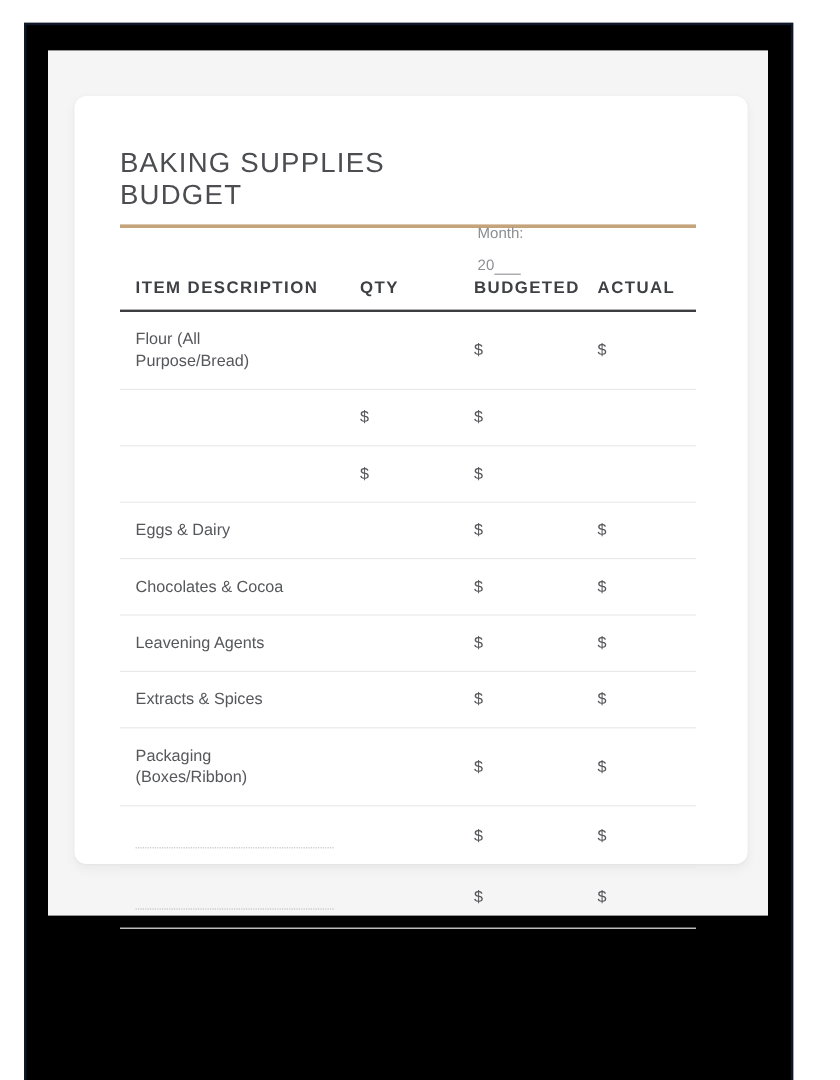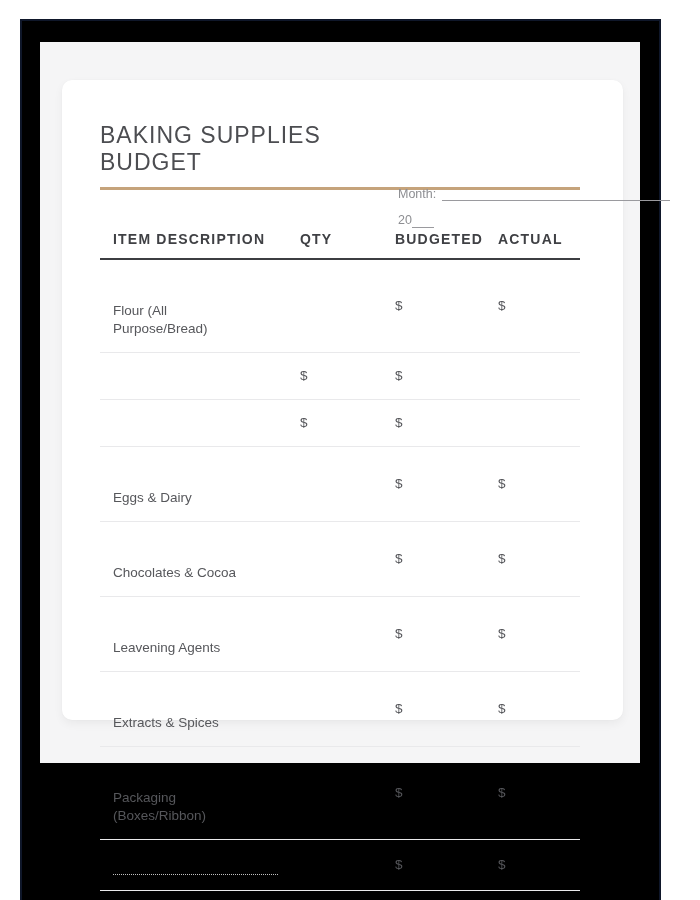--- a/index.html
+++ b/index.html
@@ -65,21 +65,21 @@
 
   .month-block {
     position: absolute;
     left: 298px;
     top: 65px;
     width: 272px;
     font-size: 12.5px;
     line-height: 15px;
     color: #8d8e92;
   }
-  .month-line { display: flex; align-items: center; }
+  .month-line { display: flex; align-items: flex-start; flex-direction: column; }
   .month-label { white-space: nowrap; padding-right: 6px; }
   .fill-line {
     flex: 1;
     border-bottom: 1px solid #9a9a9e;
     height: 13px;
   }
   .year-line { display: flex; align-items: flex-end; margin-top: 11px; }
   .year-fill {
     width: 22px;
     border-bottom: 1px solid #9a9a9e;
@@ -109,21 +109,21 @@
     display: grid;
     grid-template-columns: 200px 95px 103px 82px;
     align-items: center;
     border-bottom: 1px solid #e9e9eb;
     min-height: 47px;
     font-size: 13.5px;
     line-height: 18px;
     color: #56575b;
   }
   .trow .cell-desc { padding: 14px 0 14px 13px; }
-  .desc-text { display: inline-block; max-width: 150px; margin-top: 28px; }
+  .desc-text { display: inline-block; max-width: 150px; }
 
   .trow.blank { min-height: 51px; }
   .trow.blank .cell-desc { align-self: stretch; position: relative; padding: 0; }
   .dotted-line {
     display: none;
   }
   .trow.blank .dotted-line {
     display: block;
     position: absolute;
     left: 13px;

